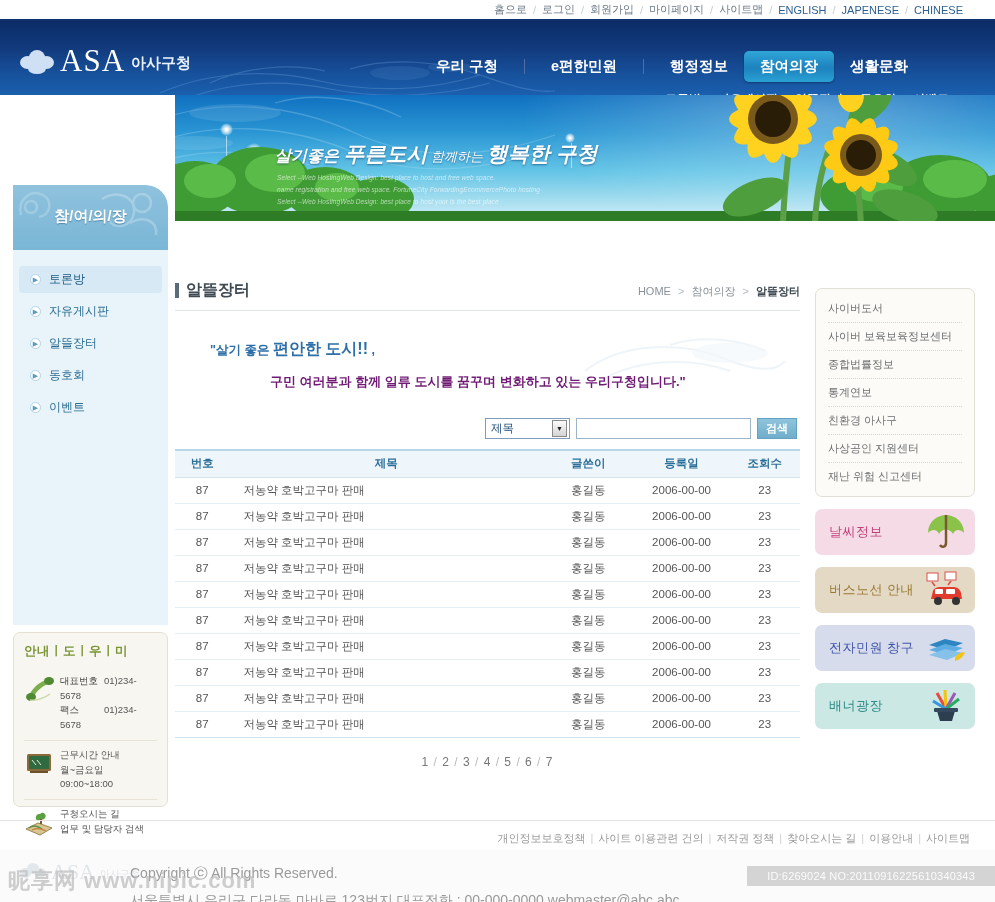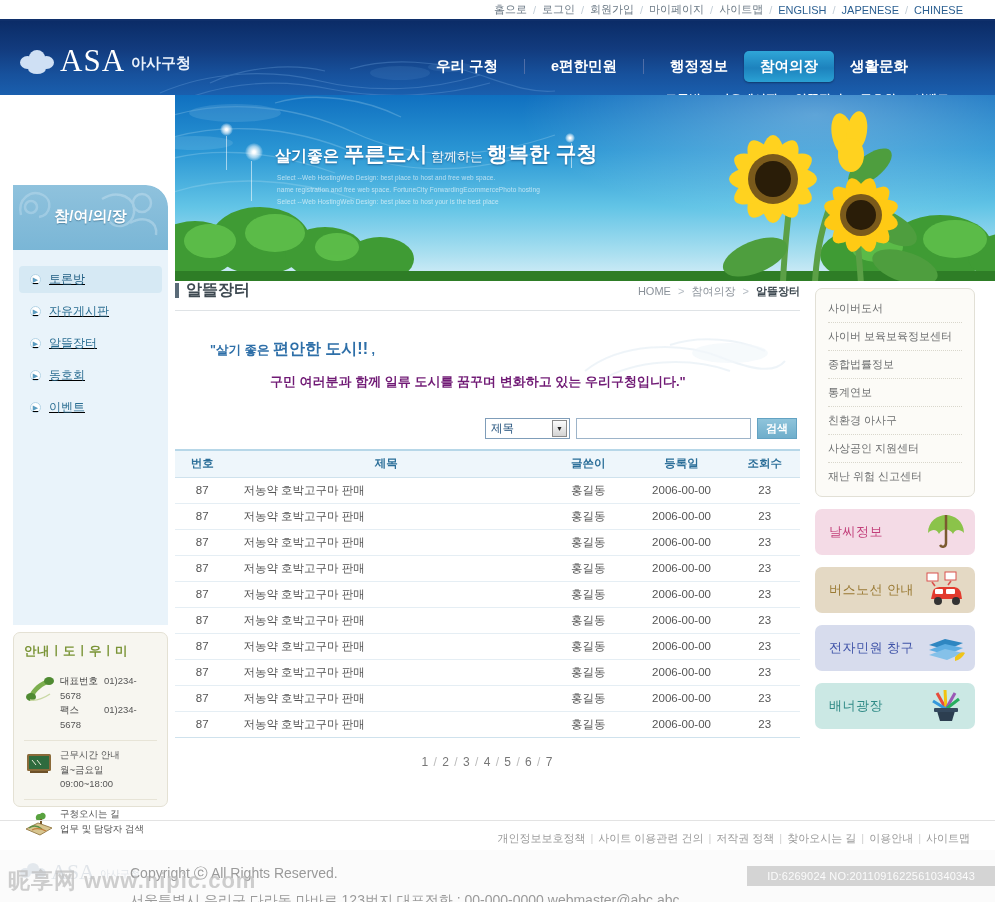--- a/index.html
+++ b/index.html
@@ -64,24 +64,25 @@
   .mainnav .vsep { width: 1px; height: 15px; background: #4f6ea8; margin: 0 10px; }
 
   .subnav {
     position: absolute; top: 70px; left: 665px; display: flex; gap: 17px;
     font-size: 12px;
   }
   .subnav a { color: #ffffff; text-decoration: none; font-weight: bold; white-space: nowrap; }
 
   
   .hero {
-    position: absolute; top: 95px; left: 175px; width: 820px; height: 186px;
+    position: absolute; top: 95px; left: 175px; width: 820px; height: 126px;
     overflow: hidden;
     background: linear-gradient(180deg,#1676c4 0%, #2a96d4 22%, #4fb9e2 52%, #8fd6ee 76%, #cfeaf6 100%);
     border-top-left-radius: 0;
+    font-style: italic;
   }
   .hero .sky {
     position: absolute; inset: 0;
     background:
       radial-gradient(ellipse 420px 150px at 640px 20px, rgba(255,255,255,.30), transparent 70%),
       linear-gradient(180deg,#1070c0 0%, #2a96d4 30%, #62c4e6 60%, #a9dff0 85%, #d8eef8 100%);
   }
   .hero .swirl {
     position: absolute; left: -20px; top: 0; width: 480px; height: 150px; opacity: .32;
   }
@@ -104,21 +105,21 @@
   .hero-sub {
     position: absolute; left: 102px; top: 77px; width: 330px;
     font-size: 6.5px; line-height: 1.85; color: rgba(255,255,255,.62);
     letter-spacing: .1px;
   }
   .sunflowers { position: absolute; right: 30px; bottom: -6px; width: 300px; height: 180px; }
 
   
   .lnb {
     position: absolute; top: 185px; left: 13px; width: 155px; height: 440px;
-    background: #e9f3fa; border-radius: 0 22px 0 0; overflow: hidden; text-decoration: underline;
+    background: #e9f3fa; border-radius: 0 22px 0 0; overflow: hidden;
   }
   .lnb-head {
     height: 65px; background: linear-gradient(180deg,#8fc2dd 0%, #7ab6d6 100%);
     border-radius: 0 22px 0 0; position: relative; overflow: hidden;
   }
   .lnb-head .orn {
     position: absolute; right: 4px; top: 4px; width: 80px; height: 56px; opacity: .4;
   }
   .lnb-head .orn2 { position: absolute; left: 2px; top: 2px; width: 44px; height: 40px; opacity: .35; }
   .lnb-head-title {

